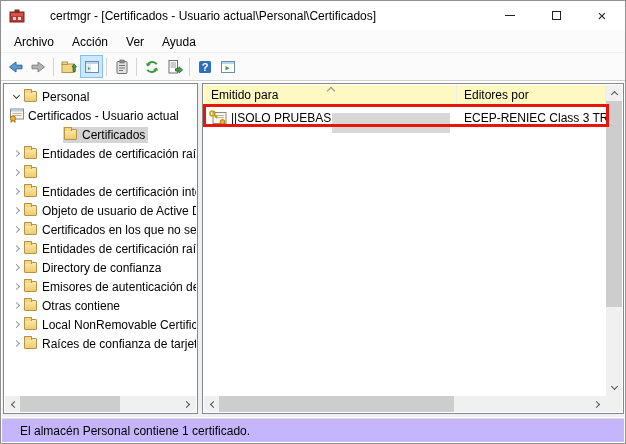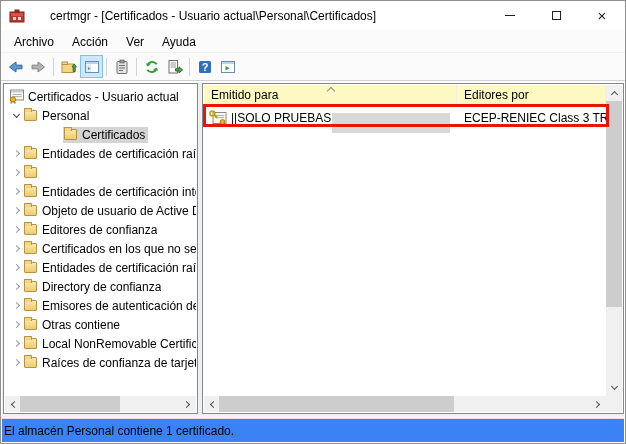--- a/index.html
+++ b/index.html
@@ -73,21 +73,21 @@
   .right-panel .hthumb{width:235px;}
   .sarr{position:absolute;width:16px;height:16px;display:flex;align-items:center;justify-content:center;}
   .sarr i{width:5px;height:5px;border-right:1px solid #505050;border-bottom:1px solid #505050;display:block;}
   .arr-up{top:0;left:0;}  .arr-up i{transform:rotate(-135deg);margin-top:3px;}
   .arr-dn{bottom:0;left:0;} .arr-dn i{transform:rotate(45deg);margin-bottom:3px;}
   .arr-lf{left:0;top:0;}   .arr-lf i{transform:rotate(135deg);margin-left:3px;}
   .arr-rt{right:0;top:0;}  .arr-rt i{transform:rotate(-45deg);margin-right:3px;}
   .corner{position:absolute;right:1px;bottom:1px;width:16px;height:16px;background:#f0f0f0;}
 
   
-  .statusbar{position:absolute;left:1px;right:1px;bottom:1px;height:24px;background:#3b82f6;border-top:1px solid #dadada;display:flex;align-items:center;padding-left:2px;}
+  .statusbar{position:absolute;left:1px;right:1px;bottom:1px;height:24px;background:#c4b5fd;border-top:1px solid #dadada;display:flex;align-items:center;padding-left:18px;}
 </style>
 </head>
 <body>
 
 <div class="titlebar">
   <span class="app-icon">
     <svg width="16" height="16" viewBox="0 0 16 16">
       <rect x="1" y="4" width="14" height="10" fill="#b93a31" stroke="#7c241e"></rect>
       <rect x="2" y="5" width="12" height="3" fill="#d4524a"></rect>
       <rect x="6" y="2" width="4" height="2" fill="#9c2f28" stroke="#7c241e"></rect>
@@ -202,43 +202,43 @@
       <path d="M5.5 7 l4 2.3 -4 2.3 z" fill="#3a9e3a"></path>
     </svg>
       </span>
   </div>
 </div>
 
 <div class="main">
 
   <div class="panel left-panel">
     <div class="tree">
+
+      <div class="trow">
+        <span class="chevslot">
+            <i class="chev down"></i>
+          </span>
+        <span class="fold"></span>
+        <span class="tlabel">Personal</span>
+      </div>
 
       <div class="trow">
         <span class="rooticon">
           <svg width="16" height="15" viewBox="0 0 16 15">
             <rect x="2.5" y="1" width="13" height="10" fill="#fdf6e3" stroke="#8a8a8a"></rect>
             <rect x="3" y="1.5" width="12" height="2" fill="#b7cde4"></rect>
             <rect x="4.5" y="5" width="9" height="1" fill="#b5b5b5"></rect>
             <rect x="4.5" y="7" width="9" height="1" fill="#b5b5b5"></rect>
             <circle cx="5" cy="10.5" r="2.6" fill="#f0b429" stroke="#a97b12"></circle>
             <path d="M3.8 12 l-1 2.5 M6.2 12 l1 2.5" stroke="#a97b12" stroke-width="1.4"></path>
           </svg>
         </span>
         <span class="tlabel">Certificados - Usuario actual</span>
       </div>
 
-      <div class="trow">
-        <span class="chevslot">
-            <i class="chev down"></i>
-          </span>
-        <span class="fold"></span>
-        <span class="tlabel">Personal</span>
-      </div>
-
       <div class="trow lvl2">
         <span class="selwrap">
           <span class="fold"></span>
           <span class="tlabel">Certificados</span>
         </span>
       </div>
 
       <div class="trow">
         <span class="chevslot">
             <i class="chev"></i>
@@ -263,27 +263,20 @@
       </div>
 
       <div class="trow">
         <span class="chevslot">
             <i class="chev"></i>
           </span>
         <span class="fold"></span>
         <span class="tlabel">Objeto de usuario de Active Directory</span>
       </div>
 
-      <div class="trow">
-        <span class="chevslot">
-            <i class="chev"></i>
-          </span>
-        <span class="fold"></span>
-        <span class="tlabel">Editores de confianza</span>
-      </div>
 
       <div class="trow">
         <span class="chevslot">
             <i class="chev"></i>
           </span>
         <span class="fold"></span>
         <span class="tlabel">Certificados en los que no se confía</span>
       </div>
 
       <div class="trow">

